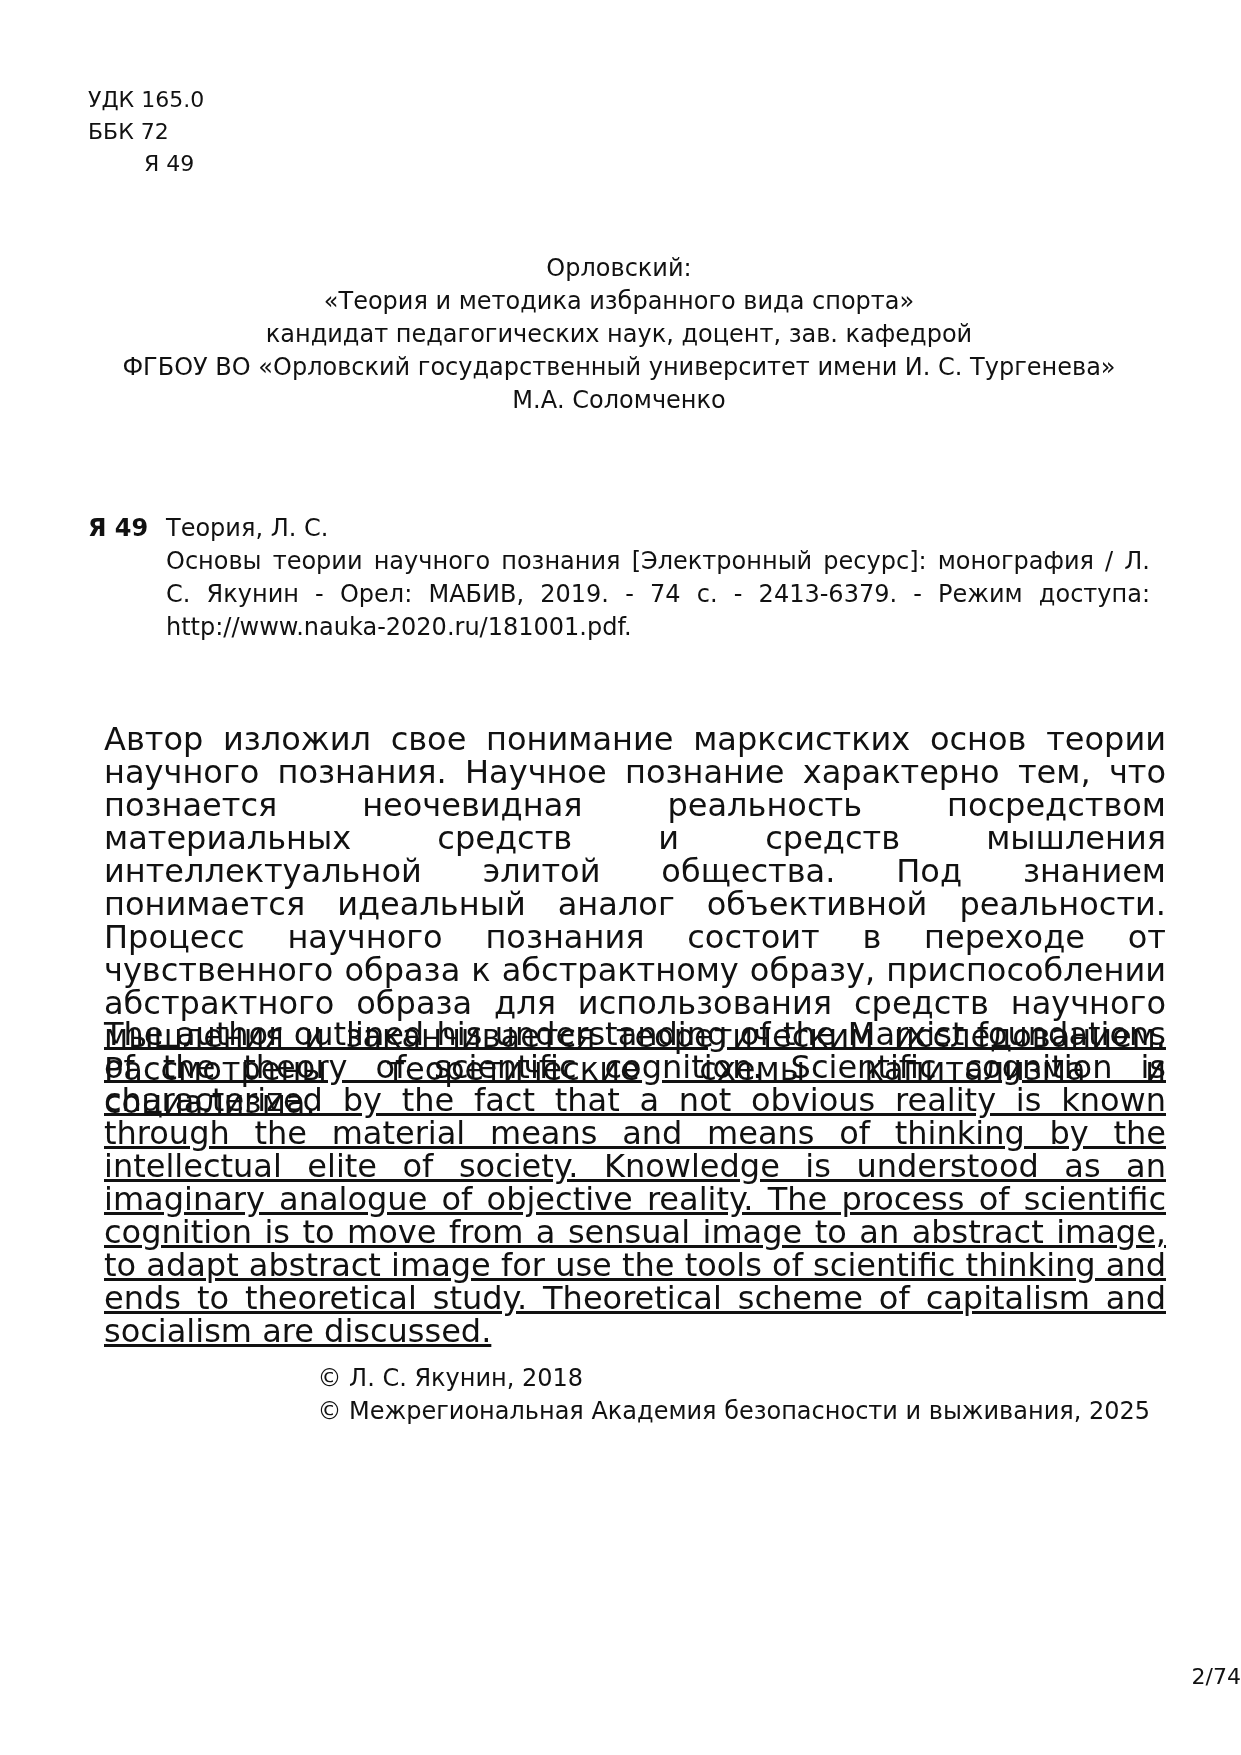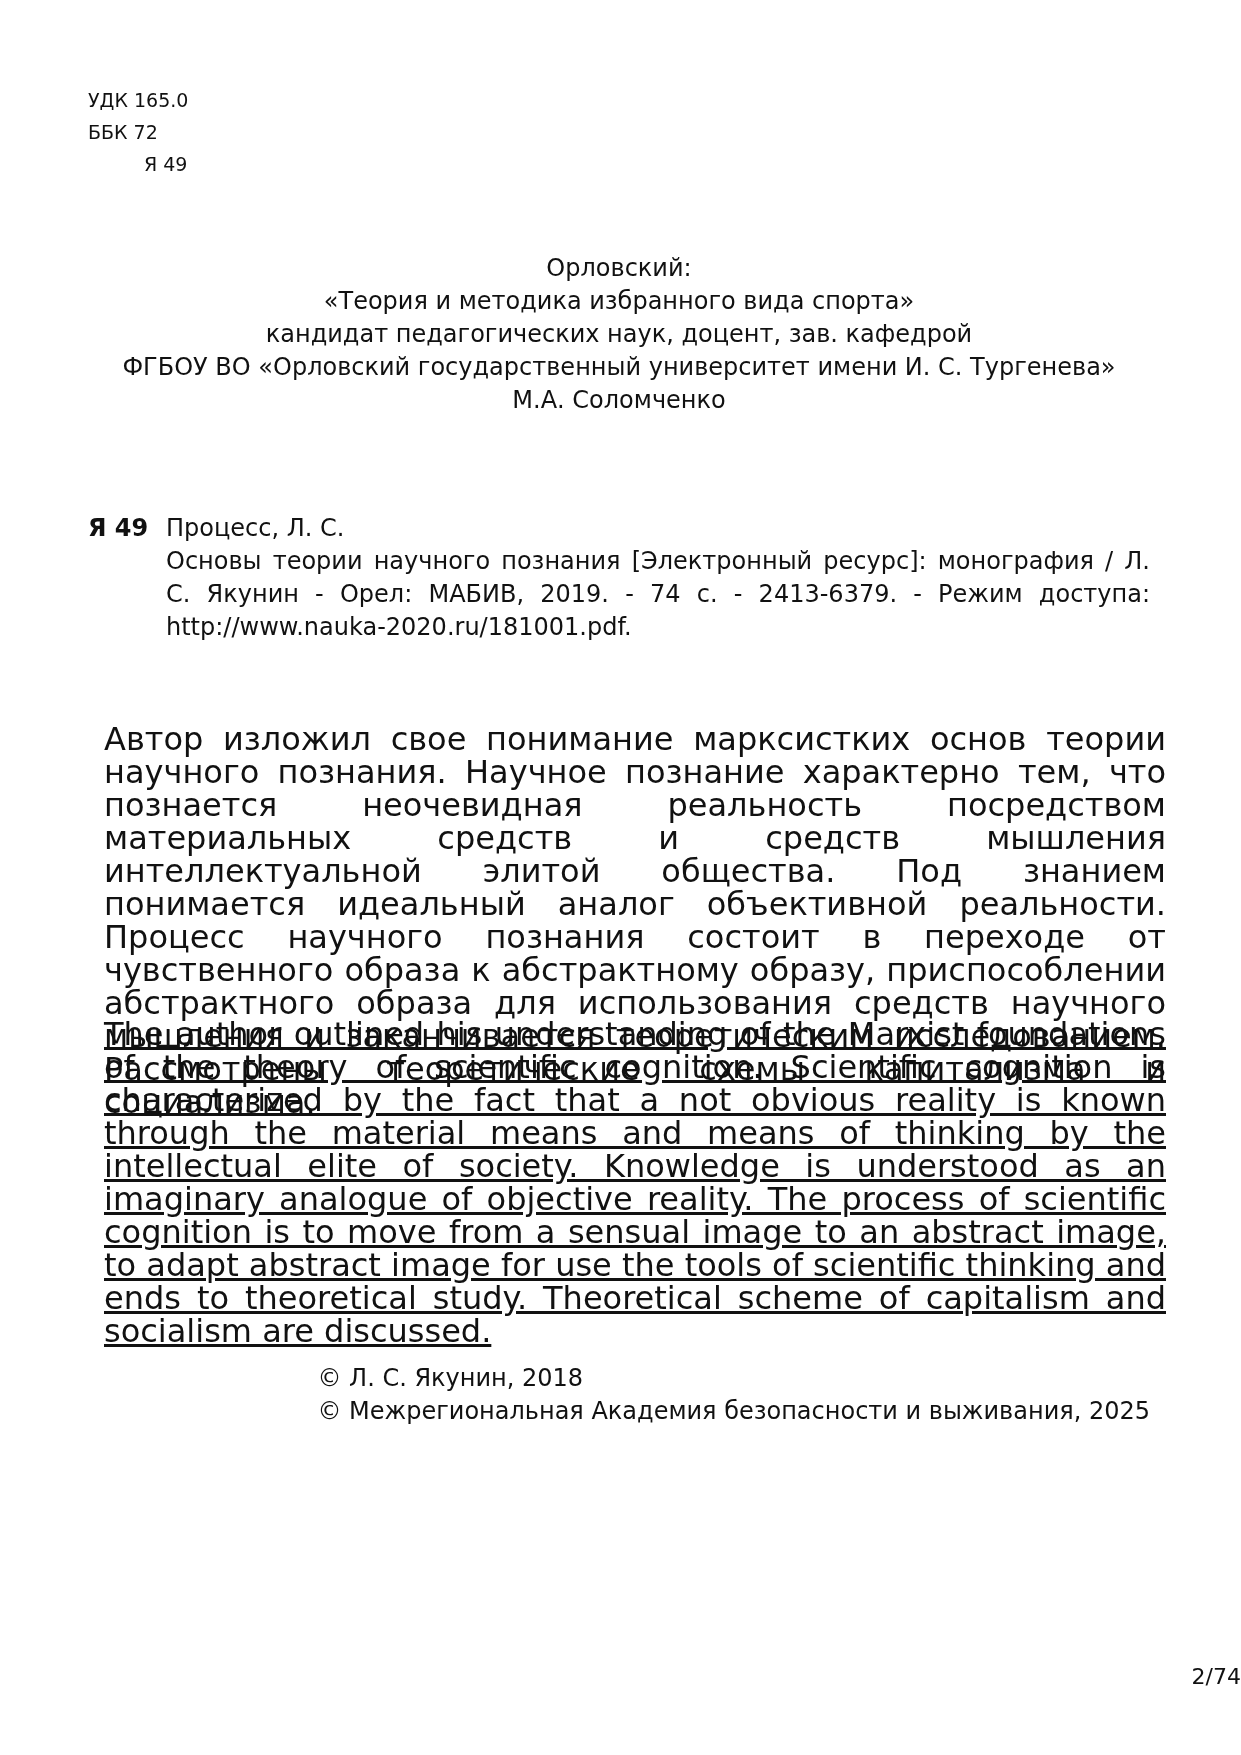--- a/index.html
+++ b/index.html
@@ -18,21 +18,21 @@
   .page {
     position: absolute;
     left: 0; top: 0;
     width: 1241px;
     height: 1755px;
   }
   .codes {
     position: absolute;
     left: 88px;
     top: 84px;
-    font-size: 19px;
+    font-size: 22px;
     line-height: 32px;
   }
   .codes div { white-space: nowrap; }
   .codes .indent { padding-left: 56px; }
 
   .reviewer {
     position: absolute;
     left: 88px;
     top: 252px;
     width: 1062px;
@@ -113,21 +113,21 @@
   <div class="reviewer">
     <div>Орловский:</div>
     <div>«Теория и методика избранного вида спорта»</div>
     <div>кандидат педагогических наук, доцент, зав. кафедрой</div>
     <div>ФГБОУ ВО «Орловский государственный университет имени И. С. Тургенева»</div>
     <div>М.А. Соломченко</div>
   </div>
 
   <div class="biblio">
     <span class="code">Я 49</span>
-    <span class="author">Процесс, Л. С.</span>
+    <span class="author">Теория, Л. С.</span>
     <div class="desc">Основы теории научного познания [Электронный ресурс]: монография / Л. С. Якунин - Орел: МАБИВ, 2019. - 74 с. - 2413-6379. - Режим доступа: http://www.nauka-2020.ru/181001.pdf.</div>
   </div>
 
   <p class="abstract abstract-ru">Автор изложил свое понимание марксистких основ теории научного познания. Научное познание характерно тем, что познается неочевидная реальность посредством материальных средств и средств мышления интеллектуальной элитой общества. Под знанием понимается идеальный аналог объективной реальности. Процесс научного познания состоит в переходе от чувственного образа к абстрактному образу, приспособлении абстрактного образа для использования средств научного мышления и заканчивается теоретическим исследованием. Рассмотрены теоретические схемы капитализма и социализма.</p>
 
   <p class="abstract abstract-en">The author outlined his understanding of the Marxist foundations of the theory of scientific cognition. Scientific cognition is characterized by the fact that a not obvious reality is known through the material means and means of thinking by the intellectual elite of society. Knowledge is understood as an imaginary analogue of objective reality. The process of scientific cognition is to move from a sensual image to an abstract image, to adapt abstract image for  use the tools of scientific thinking and ends to theoretical study. Theoretical scheme of capitalism and socialism are discussed.</p>
 
   <div class="copyright">
     <div>© Л. С. Якунин, 2018</div>
     <div>© Межрегиональная Академия безопасности и выживания, 2025</div>

